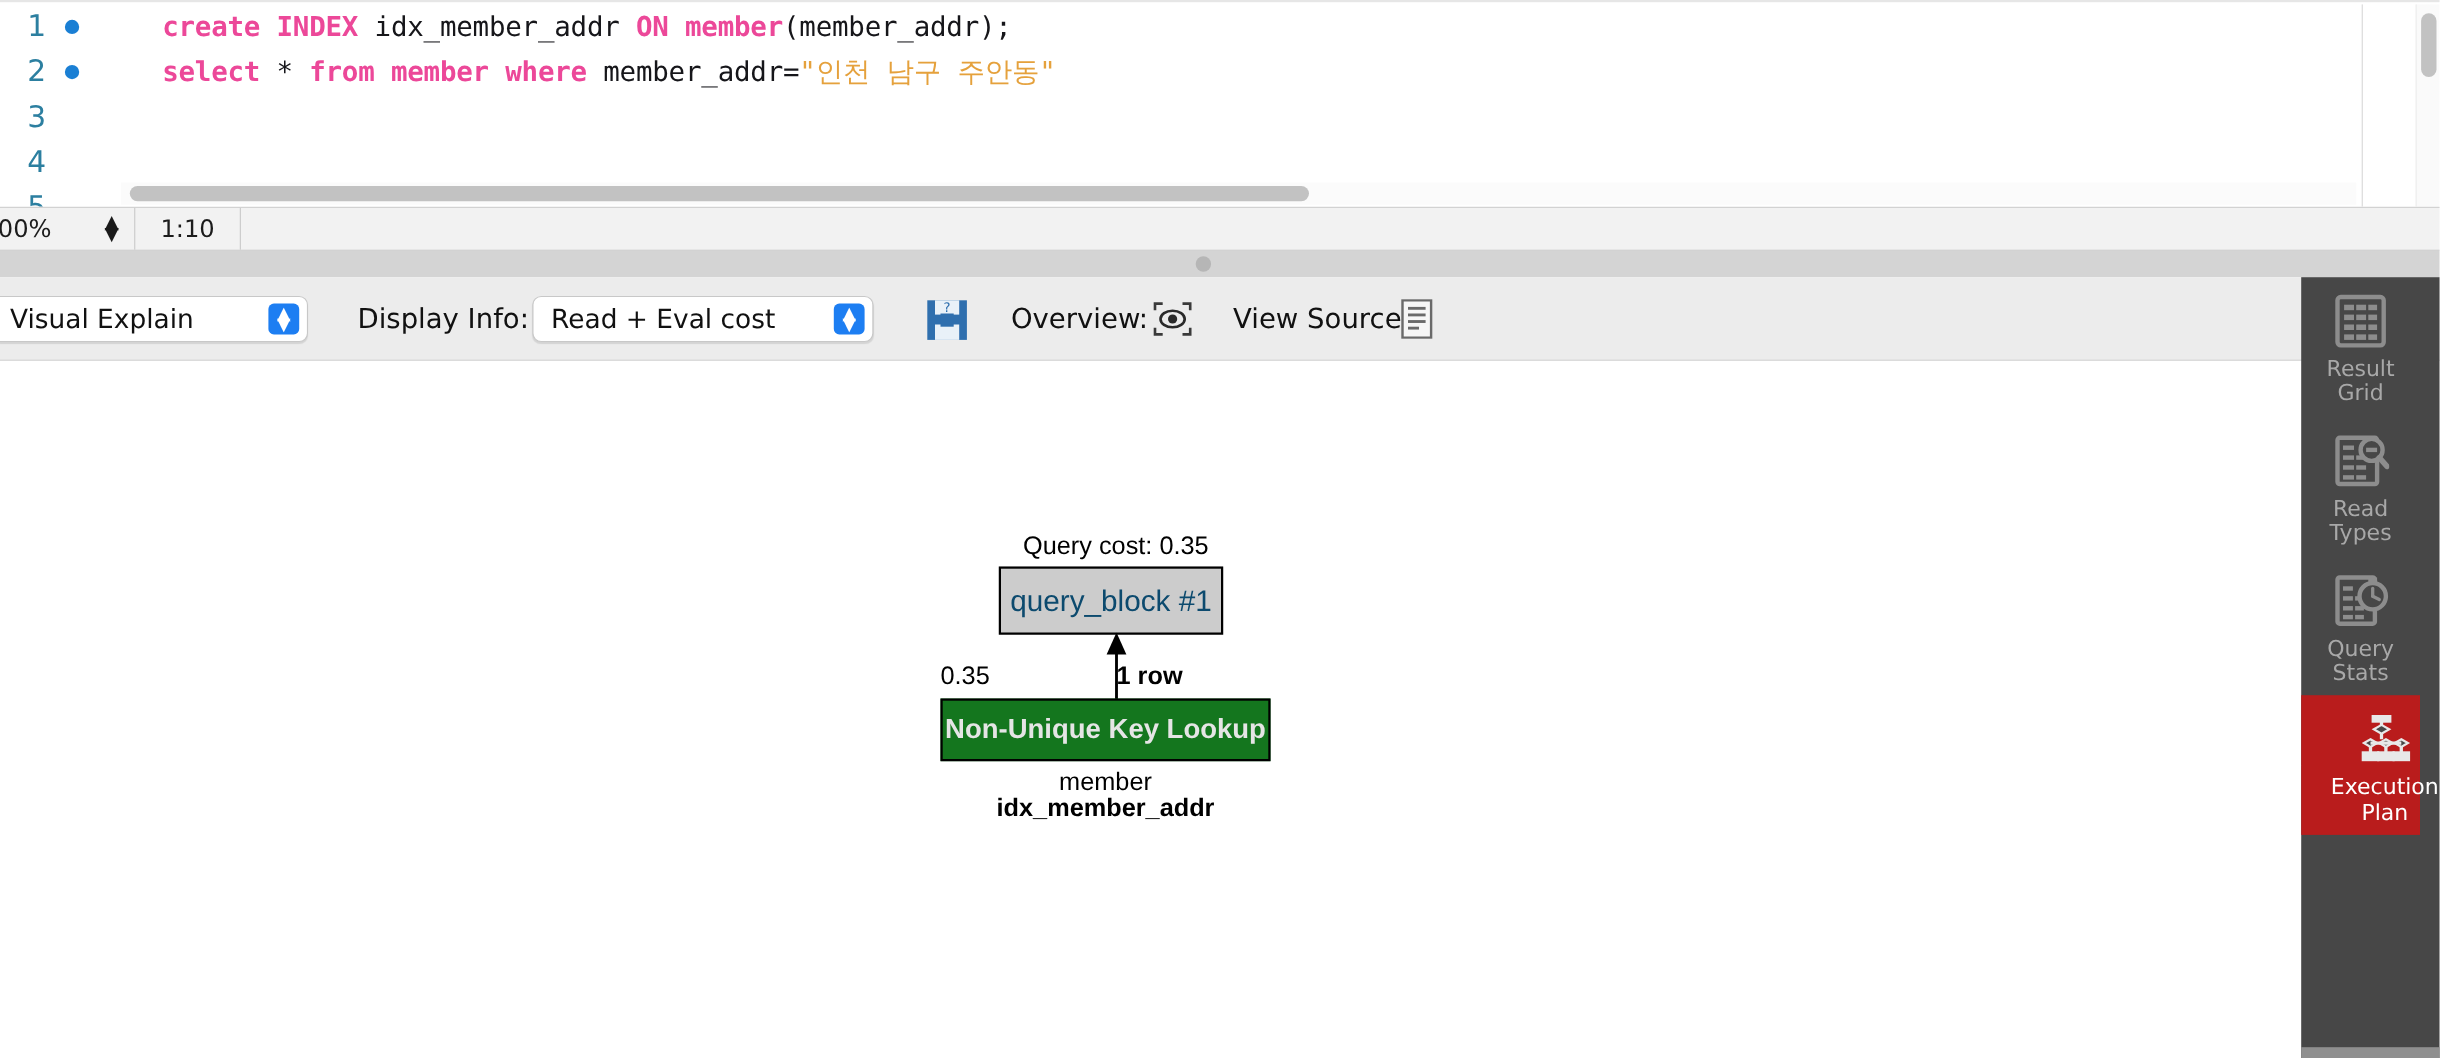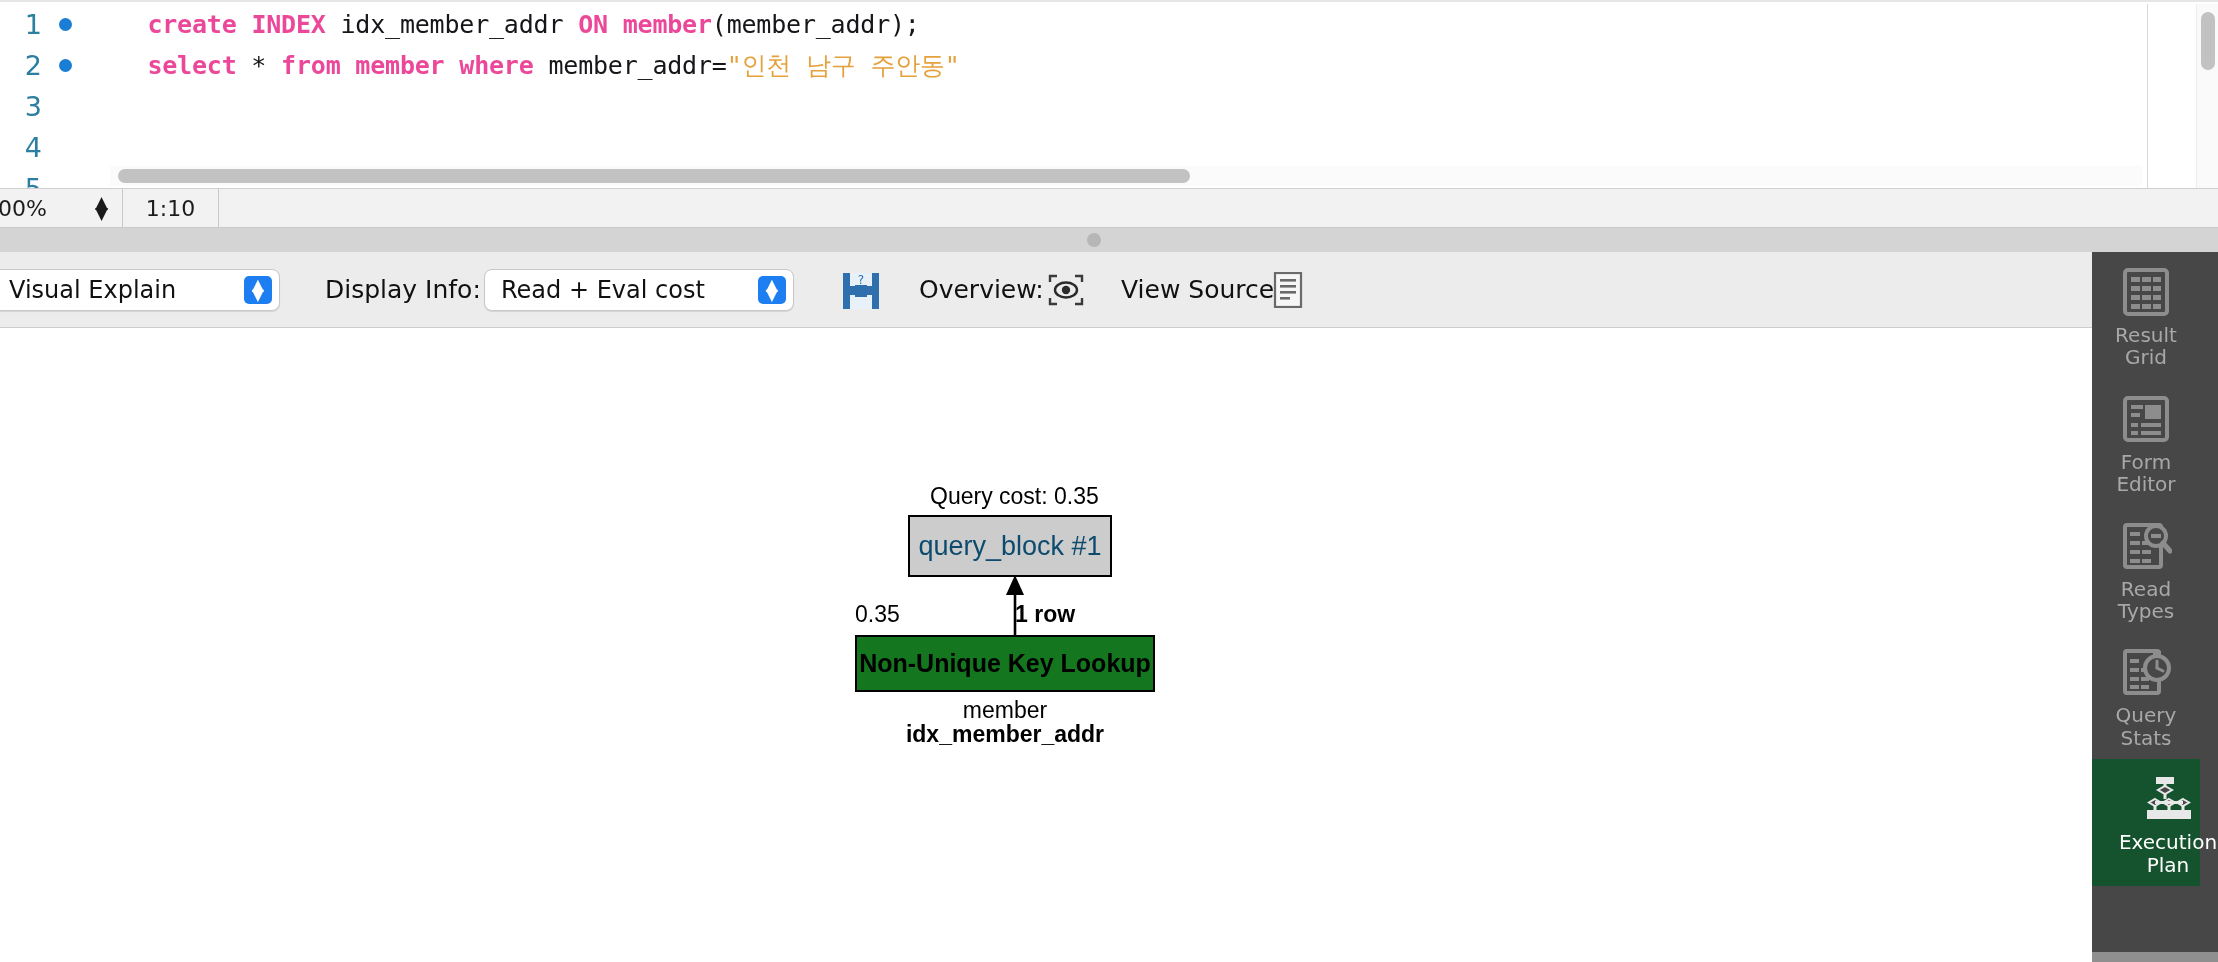--- a/index.html
+++ b/index.html
@@ -266,21 +266,21 @@
     font-weight: bold;
   }
   .arrow-svg { position: absolute; left: 140px; top: 92px; }
   #node-lookup {
     position: absolute; left: 0; top: 152px;
     width: 300px; height: 57px;
     background: #14761e;
     border: 2px solid #000000;
     box-sizing: border-box;
     display: flex; align-items: center; justify-content: center;
-    color: #000000; font-weight: bold; font-size: 25px;
+    color: #e5e5e5; font-weight: bold; font-size: 25px;
     font-family: "Liberation Sans", sans-serif;
   }
   #node-table {
     position: absolute; left: 0; top: 214px;
     width: 300px; text-align: center;
     font-size: 23px;
   }
   #node-index {
     position: absolute; left: 0; top: 238px;
     width: 300px; text-align: center;
@@ -303,21 +303,21 @@
     align-items: center;
     color: #a8a8a8;
     font-family: "DejaVu Sans", sans-serif;
     font-size: 20px;
     line-height: 1.12;
     text-align: center;
     box-sizing: border-box;
   }
   .rail-item .rail-label { margin-top: 6px; }
   .rail-item.active {
-    background: #14532d;
+    background: #b91c1c;
     color: #ffffff;
     padding-left: 44px;
   }
   .rail-item.active::before {
     content: "";
     position: absolute;
     left: -24px; top: 50%;
     transform: translateY(-50%);
     width: 0; height: 0;
     border-top: 26px solid transparent;
@@ -470,40 +470,20 @@
               <rect x="33" y="29" width="8" height="5"></rect>
               <rect x="11" y="38" width="9" height="5"></rect>
               <rect x="22" y="38" width="9" height="5"></rect>
               <rect x="33" y="38" width="8" height="5"></rect>
             </g>
           </svg>
         </span>
         <span class="rail-label">
           <div>Result</div>
           <div>Grid</div>
-        </span>
-      </div>
-      <div class="rail-item">
-        <span>
-          <svg class="rail-icon" viewBox="0 0 52 52">
-            <rect x="5" y="5" width="42" height="42" rx="3" fill="none" stroke="#8d8d8d" stroke-width="4"></rect>
-            <g fill="#8d8d8d">
-              <rect x="11" y="12" width="12" height="4"></rect>
-              <rect x="11" y="20" width="9" height="4"></rect>
-              <rect x="25" y="12" width="16" height="14"></rect>
-              <rect x="11" y="30" width="7" height="4"></rect>
-              <rect x="21" y="30" width="20" height="4"></rect>
-              <rect x="11" y="38" width="7" height="4"></rect>
-              <rect x="21" y="38" width="20" height="4"></rect>
-            </g>
-          </svg>
-        </span>
-        <span class="rail-label">
-          <div>Form</div>
-          <div>Editor</div>
         </span>
       </div>
       <div class="rail-item">
         <span>
           <svg class="rail-icon" viewBox="0 0 52 52">
             <rect x="5" y="5" width="36" height="42" rx="2" fill="none" stroke="#8d8d8d" stroke-width="4"></rect>
             <g fill="#8d8d8d">
               <rect x="10" y="12" width="10" height="4"></rect>
               <rect x="10" y="21" width="10" height="4"></rect>
               <rect x="22" y="21" width="9" height="4"></rect>

